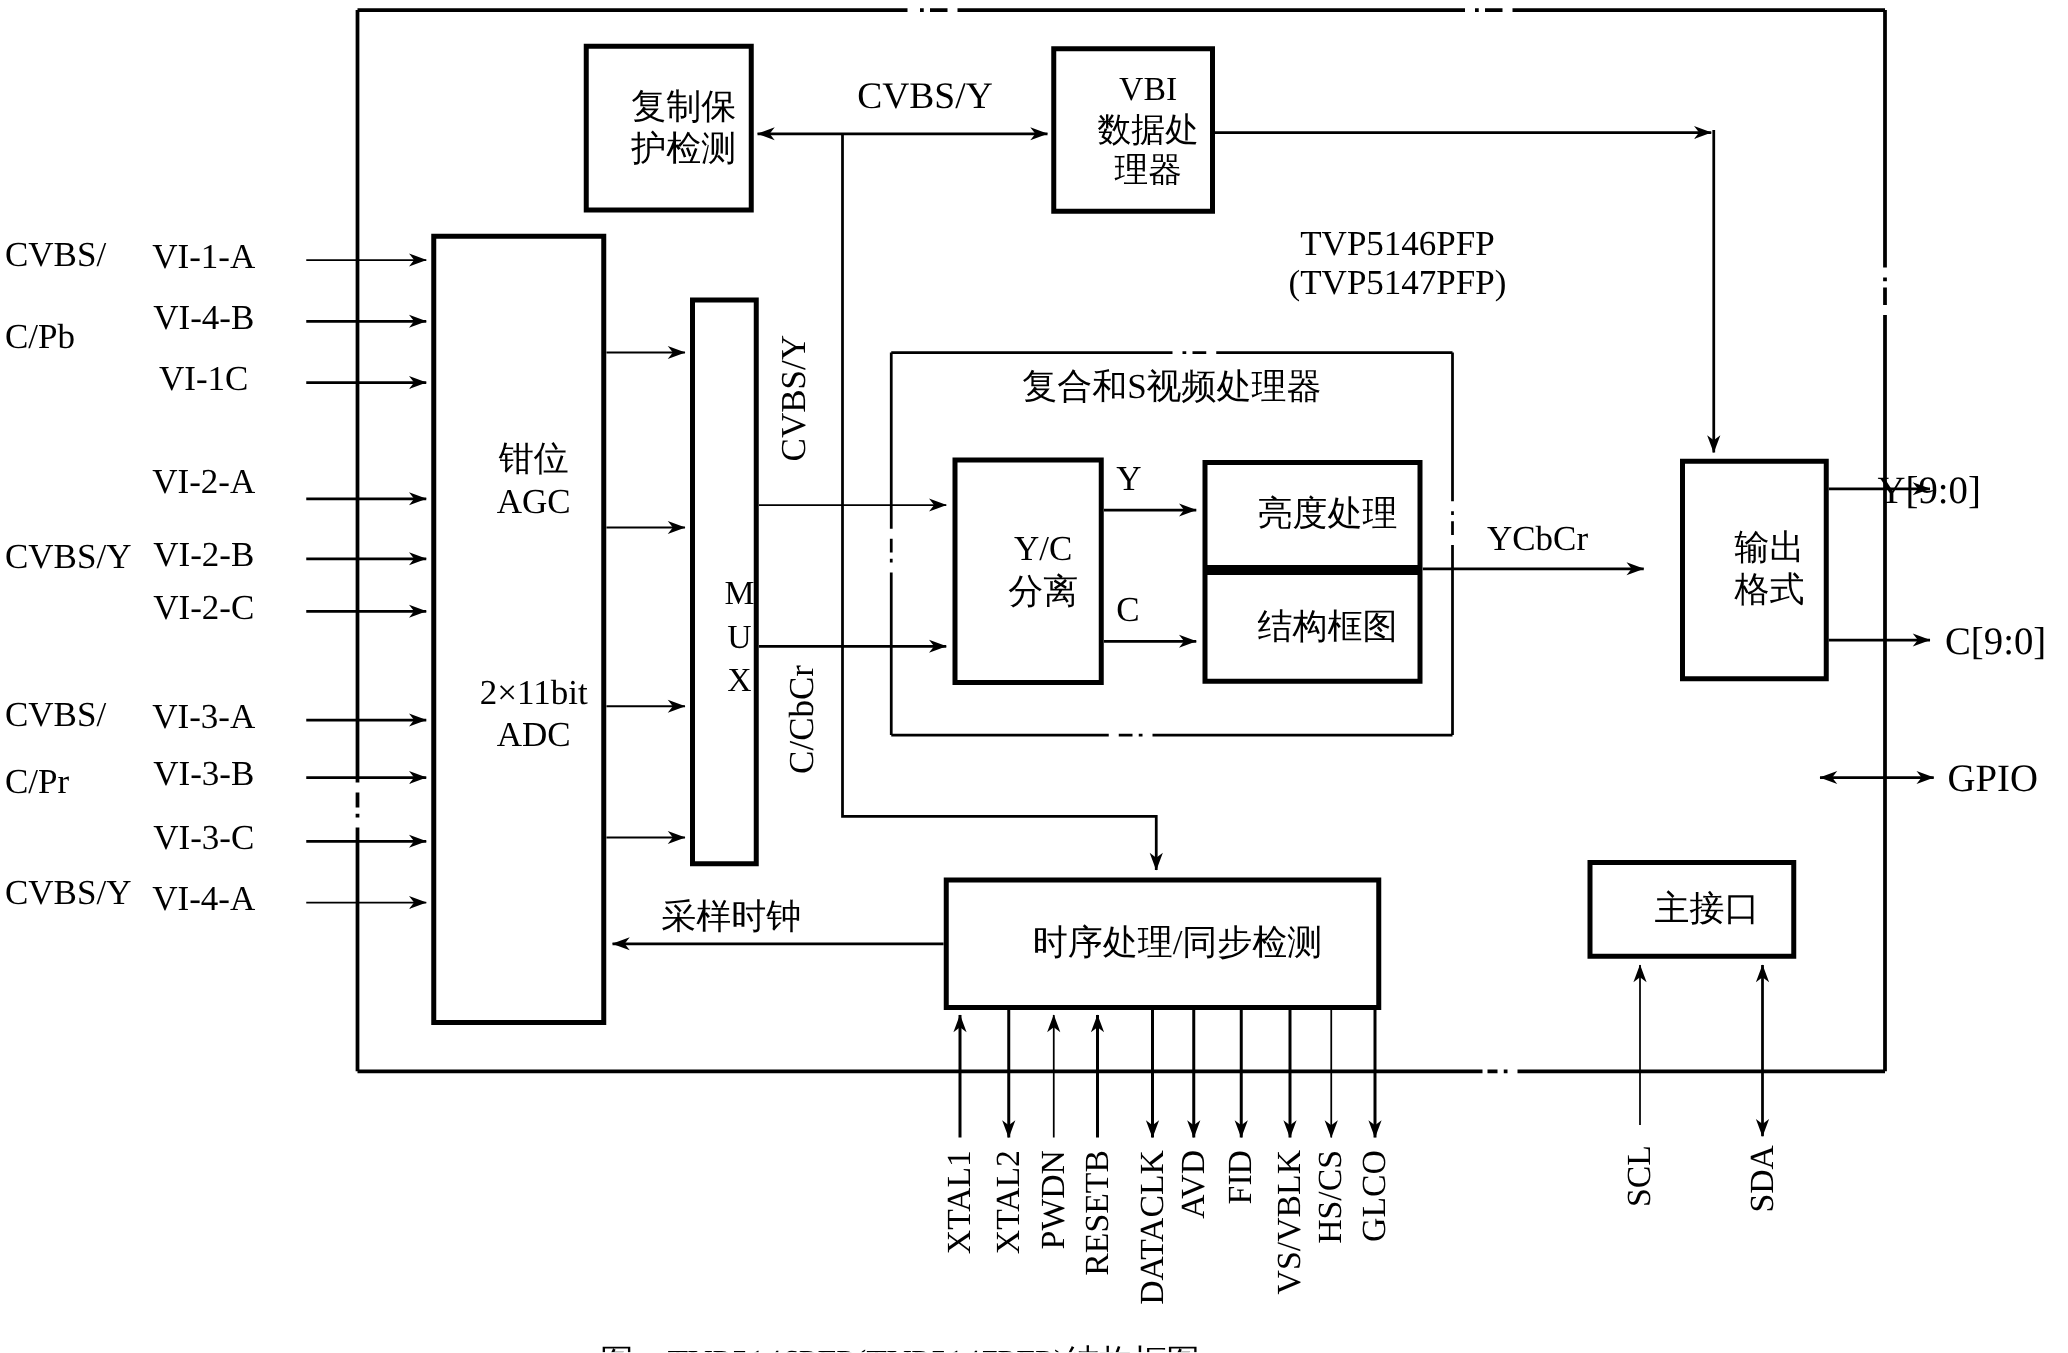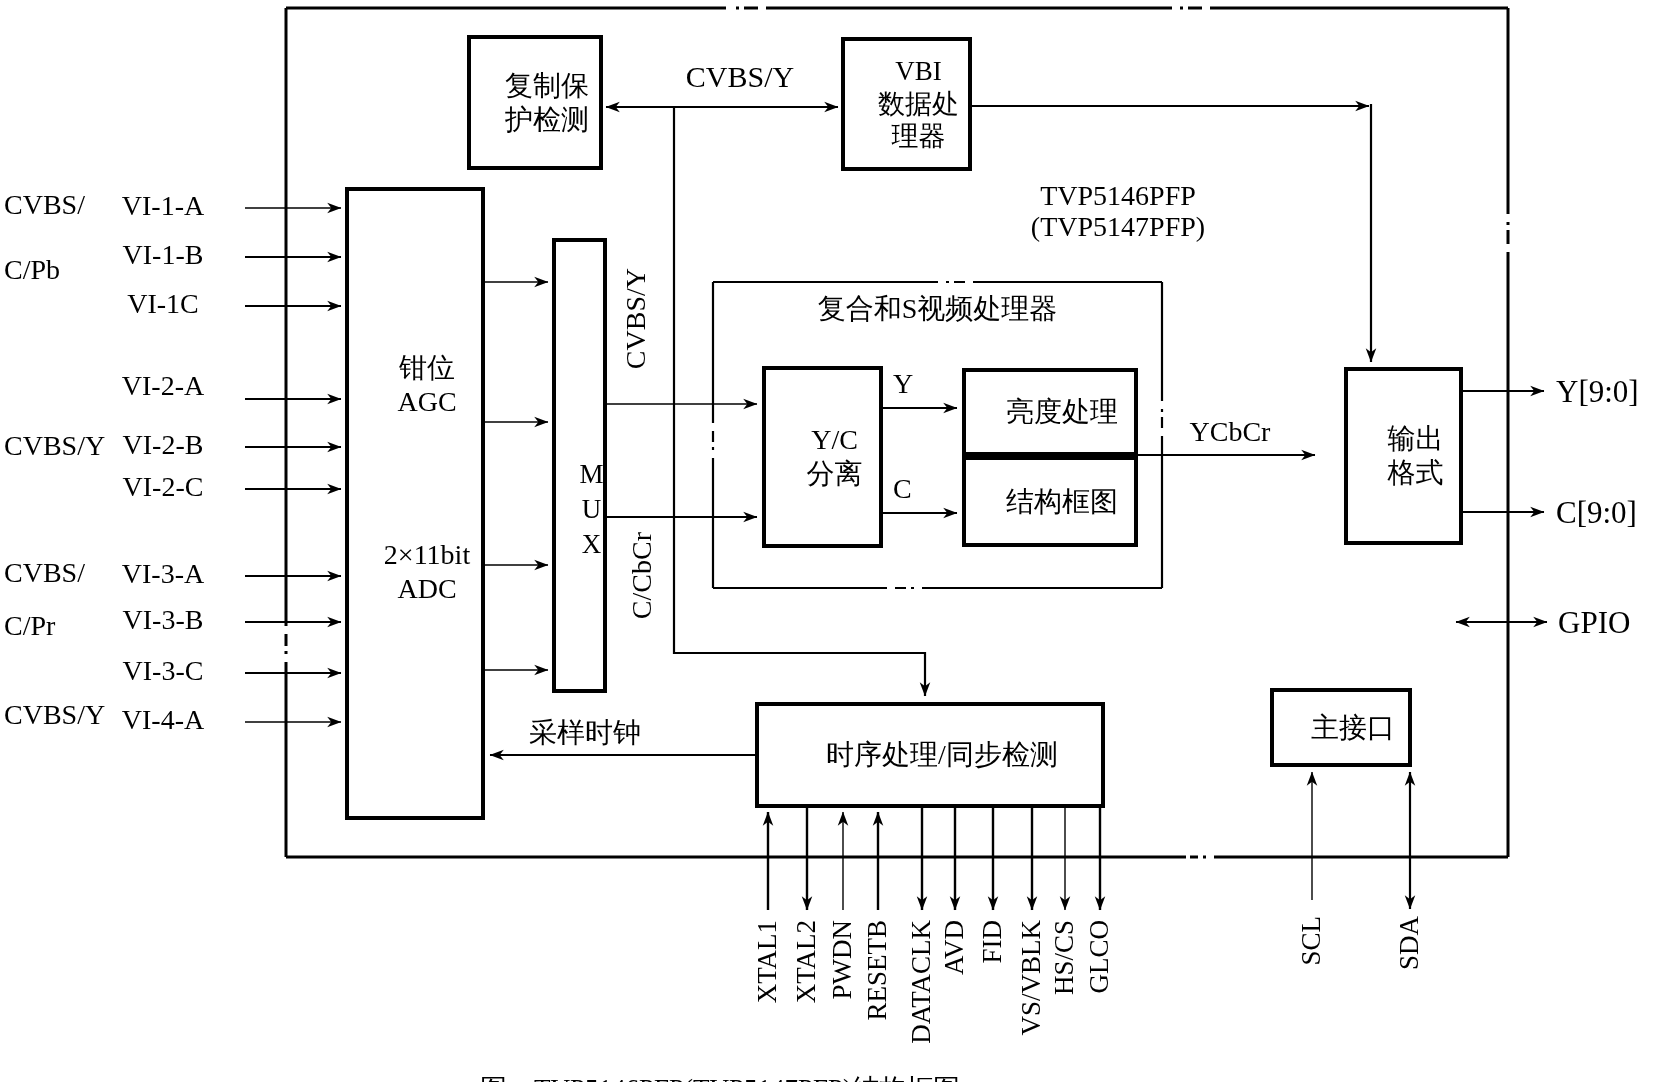--- a/index.html
+++ b/index.html
@@ -148,45 +148,45 @@
 
   <div class="box fs28" style="left:1320px;top:367px;width:119px;height:178px;margin-left:24px;">
     <div>输出</div>
     <div>格式</div>
   </div>
 
   <div class="box fs29" style="left:755px;top:702px;width:350px;height:106px;">
     <div>时序处理/同步检测</div>
   </div>
 
-  <div class="box fs29" style="left:1270px;top:688px;width:142px;height:79px;">
+  <div class="box fs29" style="left:1270px;top:688px;width:167px;height:79px;">
     <div>主接口</div>
   </div>
 
   <div class="lbl fs29 ctr" style="left:1008px;top:180px;width:220px;line-height:31px;">
     <div>TVP5146PFP</div>
     <div>(TVP5147PFP)</div>
   </div>
 
   <div class="lbl fs30 ctr" style="left:640px;top:60px;width:200px;">CVBS/Y</div>
   <div class="vlabel fs28" style="left:621px;top:268px;">CVBS/Y</div>
   <div class="vlabel fs28" style="left:627px;top:532px;">C/CbCr</div>
   <div class="lbl fs29" style="left:893px;top:368px;">Y</div>
   <div class="lbl fs29" style="left:893px;top:473px;">C</div>
   <div class="lbl fs29 ctr" style="left:1150px;top:416px;width:160px;">YCbCr</div>
   <div class="lbl fs28 ctr" style="left:500px;top:714px;width:170px;">采样时钟</div>
 
-  <div class="lbl fs31" style="left:1556px;top:374px;">Y[9:0]</div>
+  <div class="lbl fs31" style="left:1502px;top:374px;">Y[9:0]</div>
   <div class="lbl fs31" style="left:1556px;top:495px;">C[9:0]</div>
   <div class="lbl fs31" style="left:1558px;top:605px;">GPIO</div>
 
   <div class="lbl fs27" style="left:480px;top:1071px;width:720px;height:11px;overflow:hidden;">图　TVP5146PFP(TVP5147PFP)结构框图</div>
 
 <div class="lbl fs29 rt" style="left: 88px; top: 190px; width: 150px;">VI-1-A</div>
-    <div class="lbl fs29 rt" style="left: 88px; top: 239px; width: 150px;">VI-1-B</div>
+    <div class="lbl fs29 rt" style="left: 88px; top: 239px; width: 150px;">VI-4-B</div>
     <div class="lbl fs29 rt" style="left: 88px; top: 288px; width: 150px;">VI-1C</div>
     <div class="lbl fs29 rt" style="left: 88px; top: 370px; width: 150px;">VI-2-A</div>
     <div class="lbl fs29 rt" style="left: 88px; top: 429px; width: 150px;">VI-2-B</div>
     <div class="lbl fs29 rt" style="left: 88px; top: 471px; width: 150px;">VI-2-C</div>
     <div class="lbl fs29 rt" style="left: 88px; top: 558px; width: 150px;">VI-3-A</div>
     <div class="lbl fs29 rt" style="left: 88px; top: 604px; width: 150px;">VI-3-B</div>
     <div class="lbl fs29 rt" style="left: 88px; top: 655px; width: 150px;">VI-3-C</div>
     <div class="lbl fs29 rt" style="left: 88px; top: 704px; width: 150px;">VI-4-A</div>
     <div class="lbl fs29" style="left: 4px; top: 189px;">CVBS/</div>
     <div class="lbl fs29" style="left: 4px; top: 254px;">C/Pb</div>

